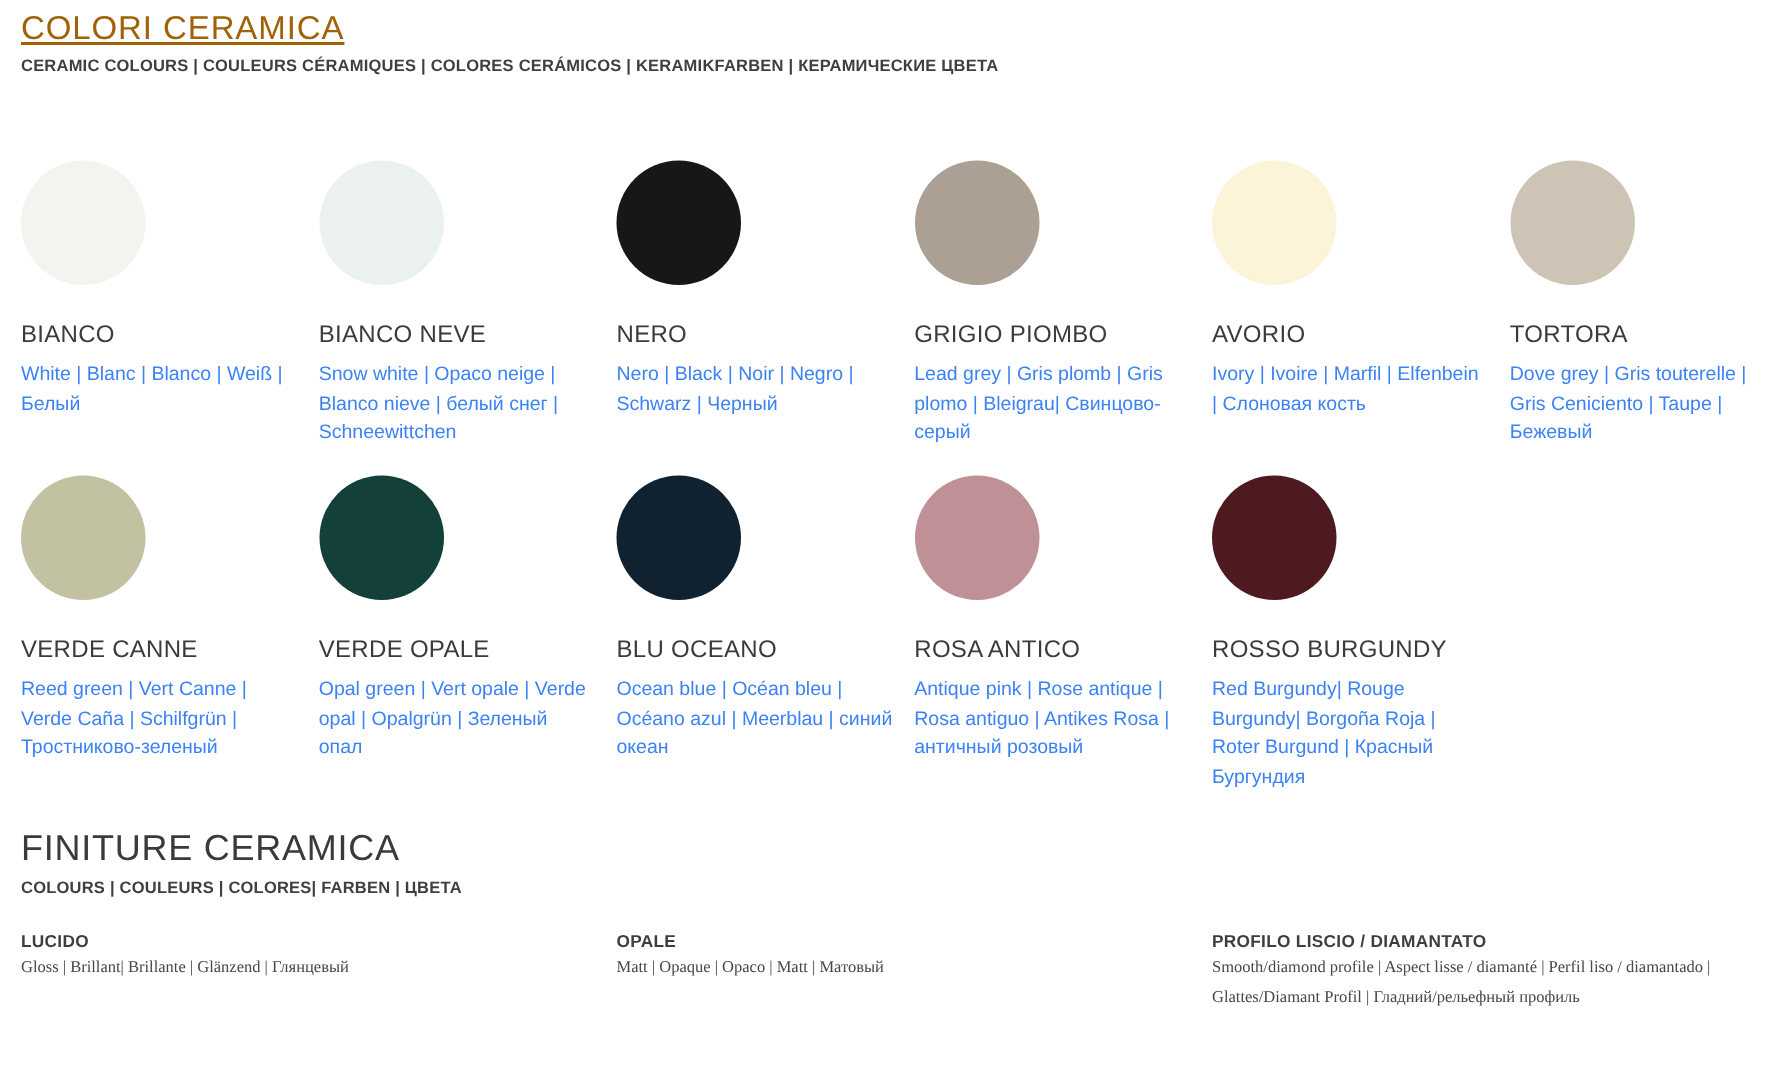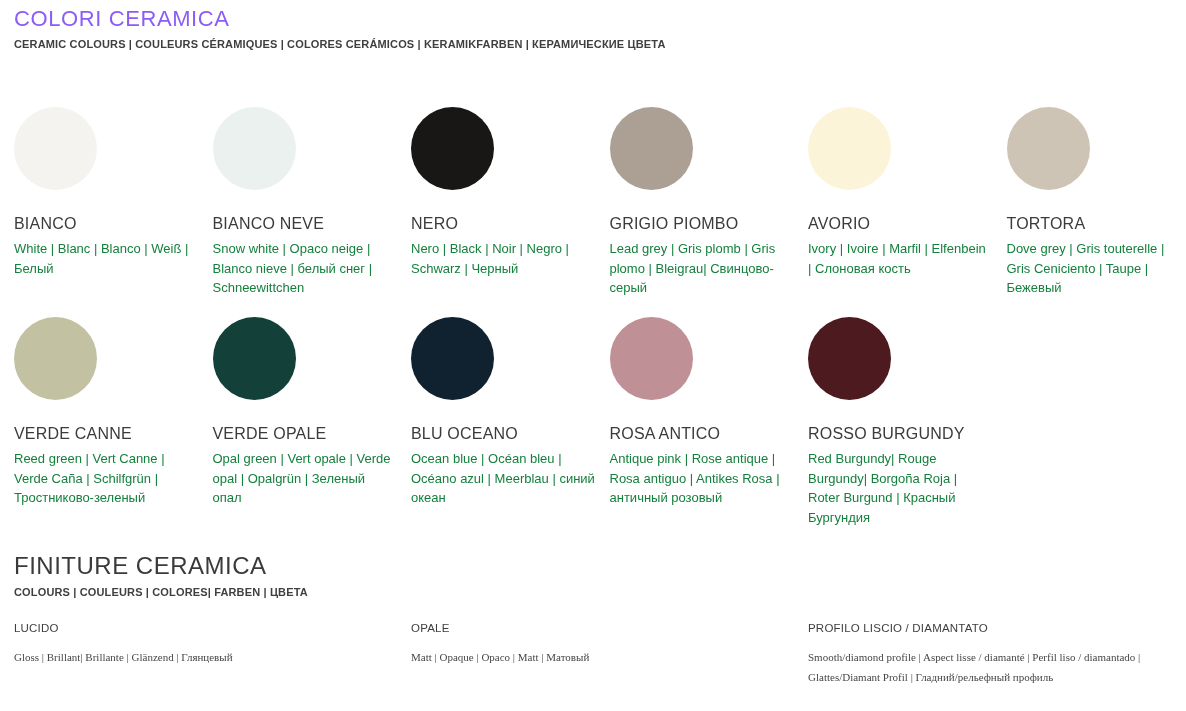--- a/index.html
+++ b/index.html
@@ -10,21 +10,21 @@
     position:relative;
     color:#3b3b3b;
     overflow:hidden;
   }
   .page{position:absolute;inset:0;}
 
   
   .hdr{position:absolute;left:14px;top:6px;}
   .hdr h1{
     margin:0;font-size:22px;font-weight:normal;
-    letter-spacing:0.6px;color:#8b5cf6;
+    letter-spacing:0.6px;color:#a16207;text-decoration:underline;
   }
   .sub{
     margin-top:6px;font-size:11px;font-weight:bold;
     letter-spacing:0.15px;color:#3f3f3f;
   }
 
   
   .swatch-grid{
     position:absolute;left:14px;
     display:grid;grid-template-columns:repeat(6,198.5px);
@@ -32,37 +32,37 @@
   #row1{top:107px;}
   #row2{top:317px;}
   .cell{width:198px;}
   .circle{width:83px;height:83px;border-radius:50%;}
   .name{
     margin-top:25px;font-size:16px;letter-spacing:0.2px;
     color:#3b3b3b;white-space:nowrap;
   }
   .desc{
     margin-top:6px;width:184px;
-    font-size:13px;line-height:19.5px;color:#15803d;
+    font-size:13px;line-height:19.5px;color:#3b82f6;
   }
 
   
   .fin-hdr{position:absolute;left:14px;top:552px;}
   .fin-hdr h2{
     margin:0;font-size:24px;font-weight:normal;
     letter-spacing:0.5px;color:#3a3a3a;
   }
   #finishes{position:absolute;top:622px;left:0;width:100%;}
   .finish{position:absolute;top:0;width:380px;}
   .finish:nth-child(1){left:14px;}
   .finish:nth-child(2){left:411px;}
   .finish:nth-child(3){left:808px;width:374px;}
   .finish .fname{
-    font-size:11.5px;font-weight:normal;letter-spacing:0.2px;
-    color:#3e3e3e;margin-bottom:14px;
+    font-size:11.5px;font-weight:bold;letter-spacing:0.2px;
+    color:#3e3e3e;margin-bottom:2px;
   }
   .finish .fdesc{
     font-size:11px;line-height:19.5px;color:#474747;font-family:Liberation Serif, serif;
   }
 </style>
 </head>
 <body>
 
 <div class="page">
 

